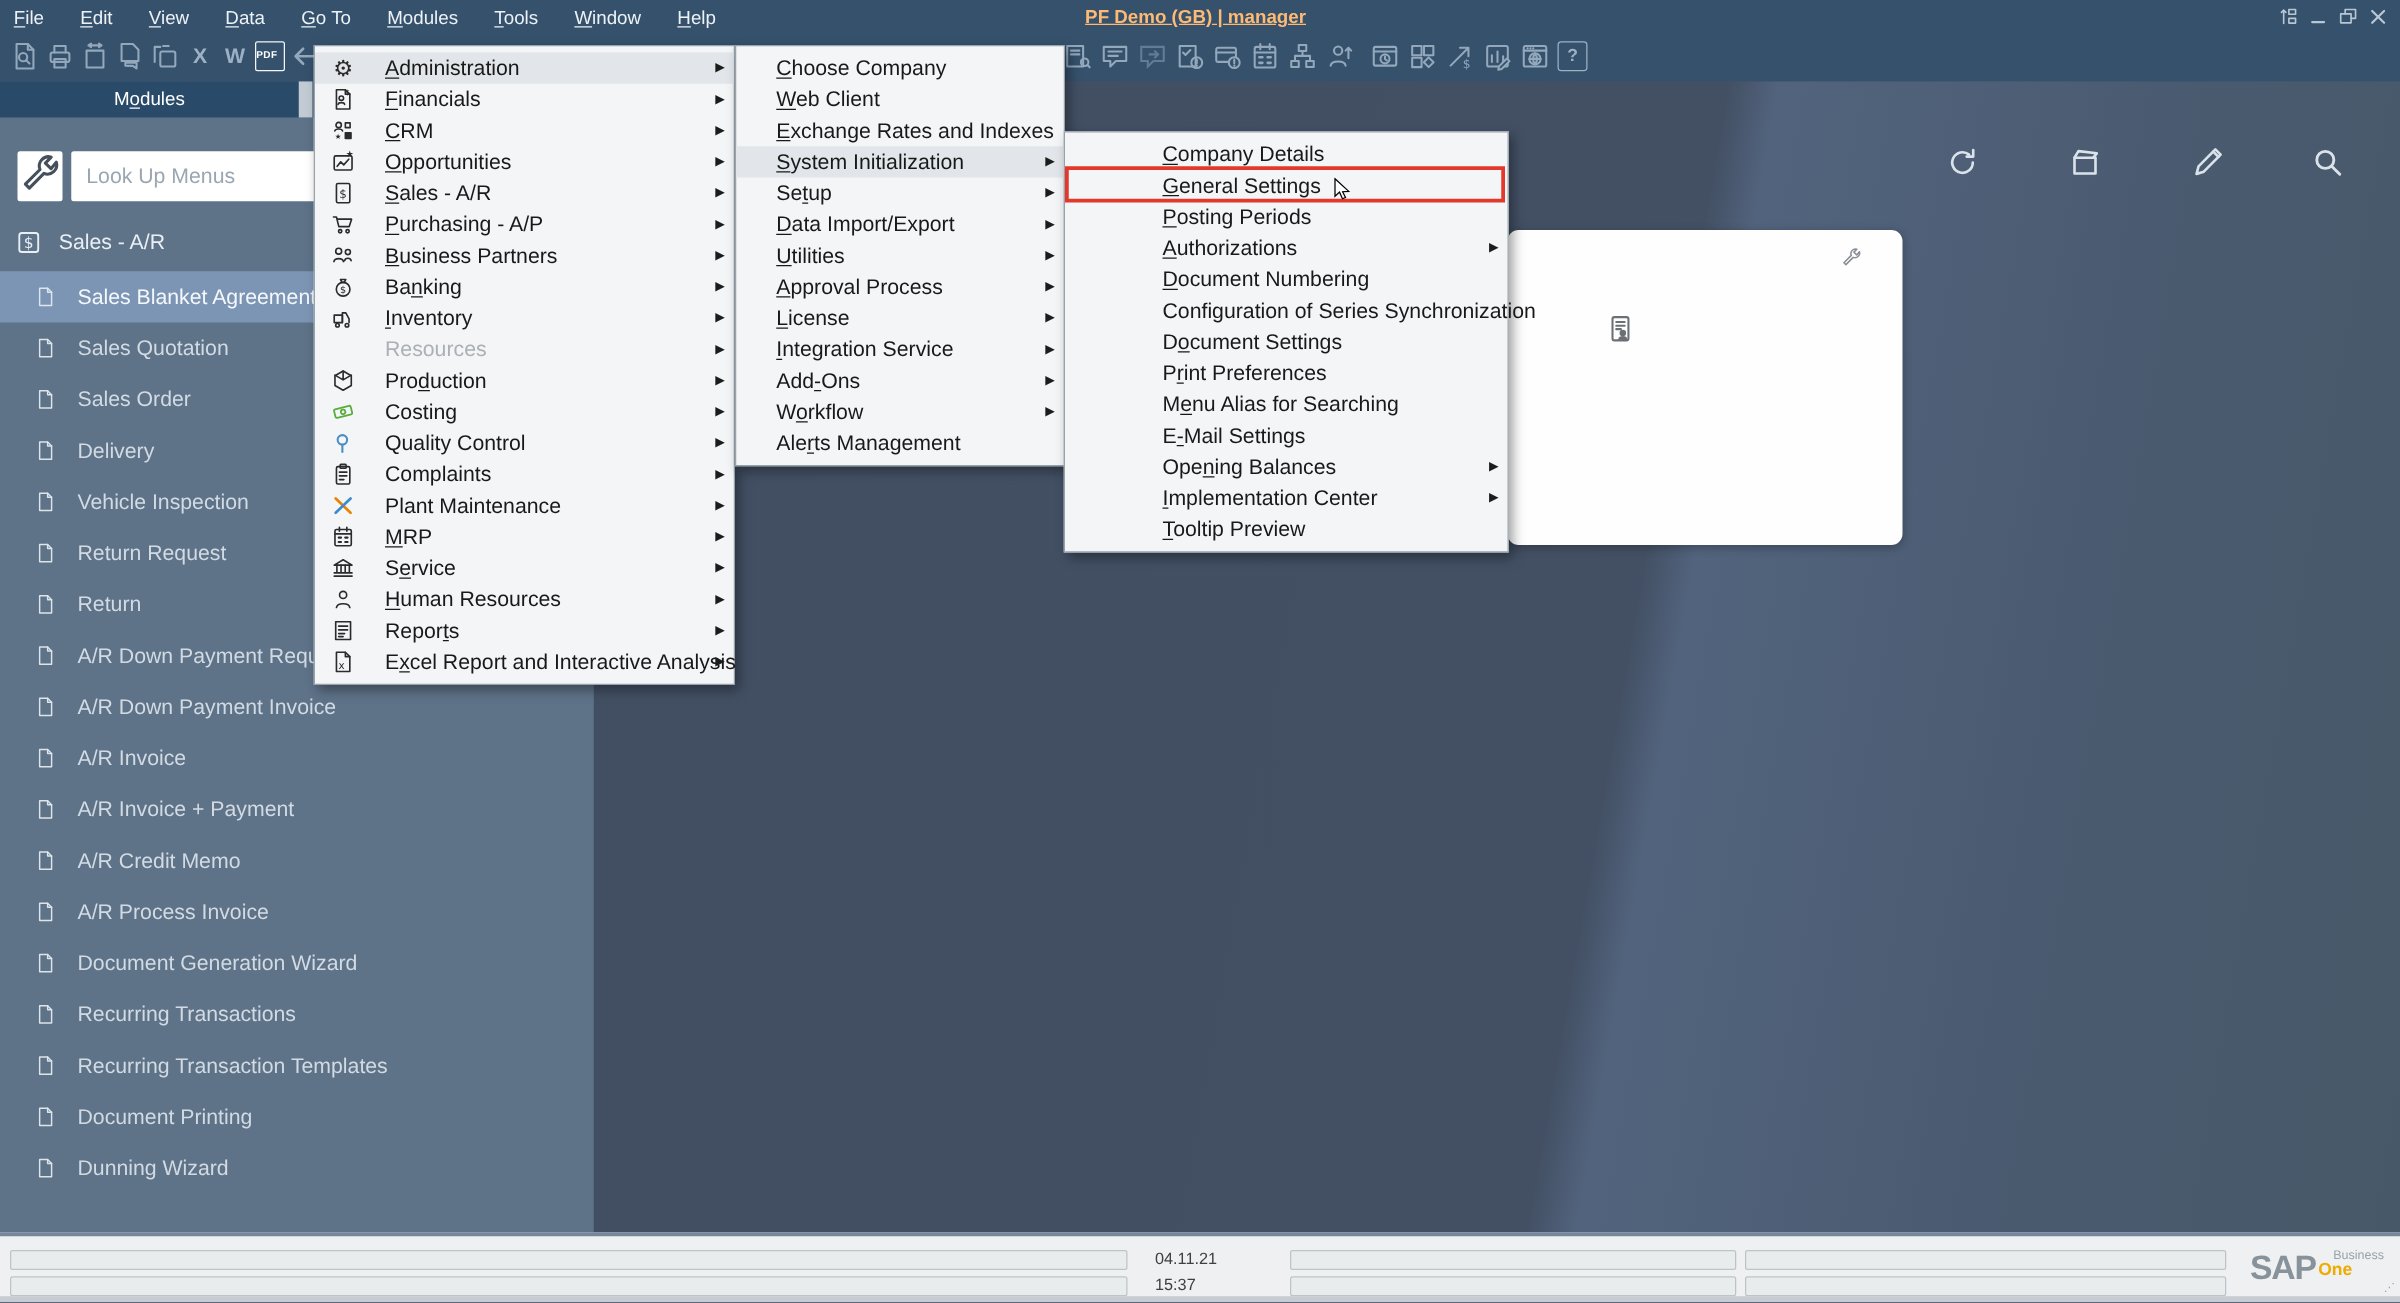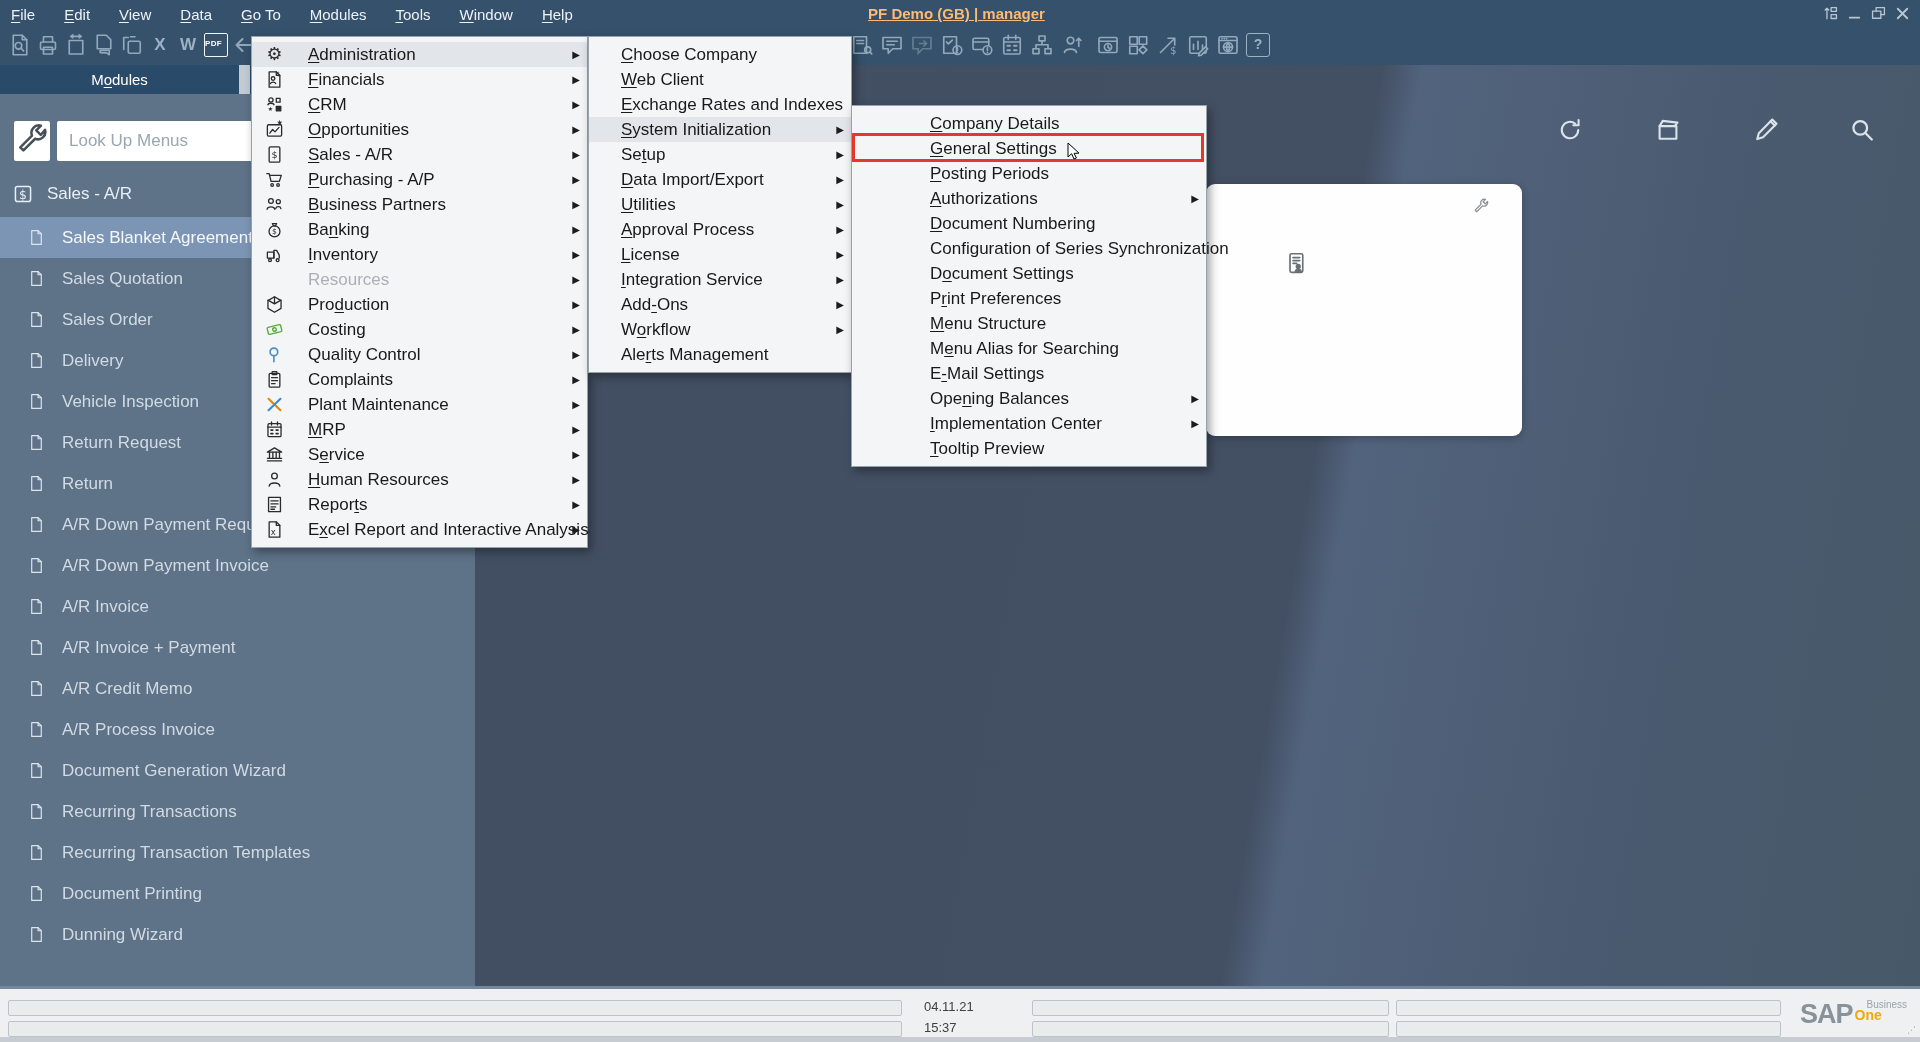--- a/index.html
+++ b/index.html
@@ -616,21 +616,20 @@
     </div>
   <div class="menu" id="menu3">
       <div class="row"><span><u>C</u>ompany Details</span></div>
       <div class="row"><span><u>G</u>eneral Settings</span></div>
       <div class="row"><span><u>P</u>osting Periods</span></div>
       <div class="row"><span><u>A</u>uthorizations</span><span class="arr">▶</span></div>
       <div class="row"><span><u>D</u>ocument Numbering</span></div>
       <div class="row"><span>Configuration of Series Synchronization</span></div>
       <div class="row"><span>D<u>o</u>cument Settings</span></div>
       <div class="row"><span>P<u>r</u>int Preferences</span></div>
-      <div class="row"><span><u>M</u>enu Structure</span></div>
       <div class="row"><span>M<u>e</u>nu Alias for Searching</span></div>
       <div class="row"><span>E<u>-</u>Mail Settings</span></div>
       <div class="row"><span>Ope<u>n</u>ing Balances</span><span class="arr">▶</span></div>
       <div class="row"><span><u>I</u>mplementation Center</span><span class="arr">▶</span></div>
       <div class="row"><span><u>T</u>ooltip Preview</span></div>
     </div>
 
   <div class="redbox" style="border-color: rgb(227, 57, 45);"></div>
   <div class="cursor">
     <svg viewBox="0 0 18 20">

